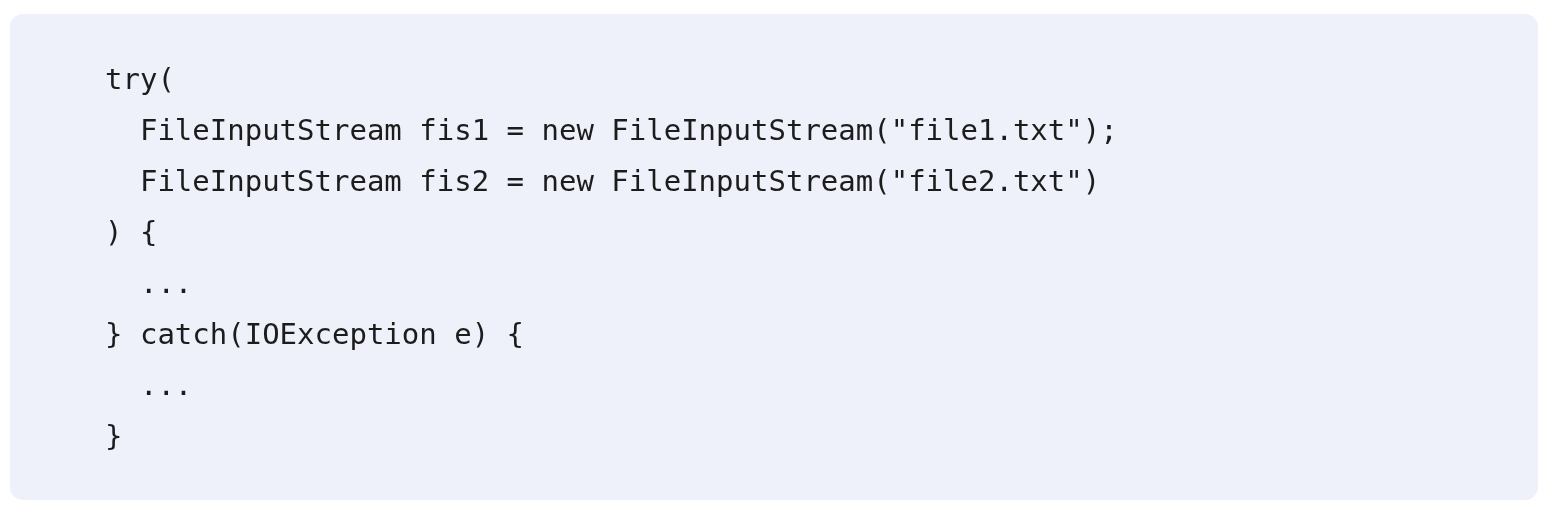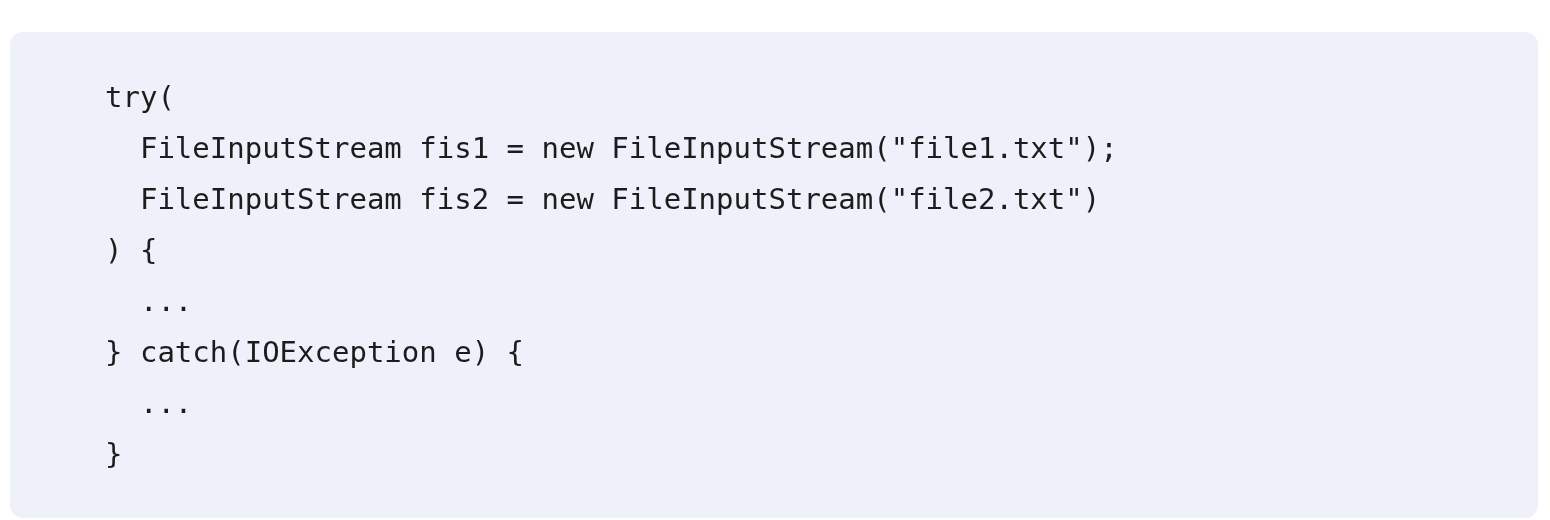--- a/index.html
+++ b/index.html
@@ -11,21 +11,21 @@
     width: 1550px;
     height: 520px;
     background: #ffffff;
     font-family: "DejaVu Sans Mono", monospace;
     overflow: hidden;
   }
 
   #code-panel {
     position: absolute;
     left: 10px;
-    top: 32px;
+    top: 14px;
     width: 1528px;
     height: 486px;
     box-sizing: border-box;
     background: #eef0fa;
     border-radius: 13px;
   }
 
   #code-block {
     position: absolute;
     left: 95px;

